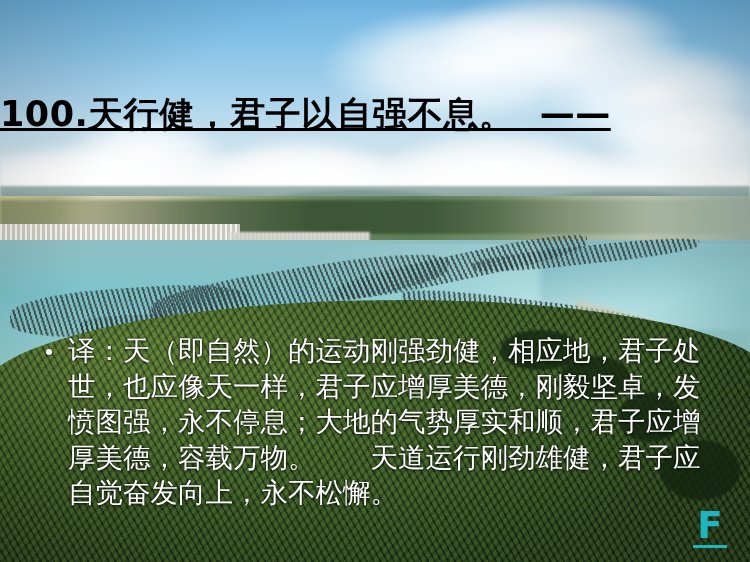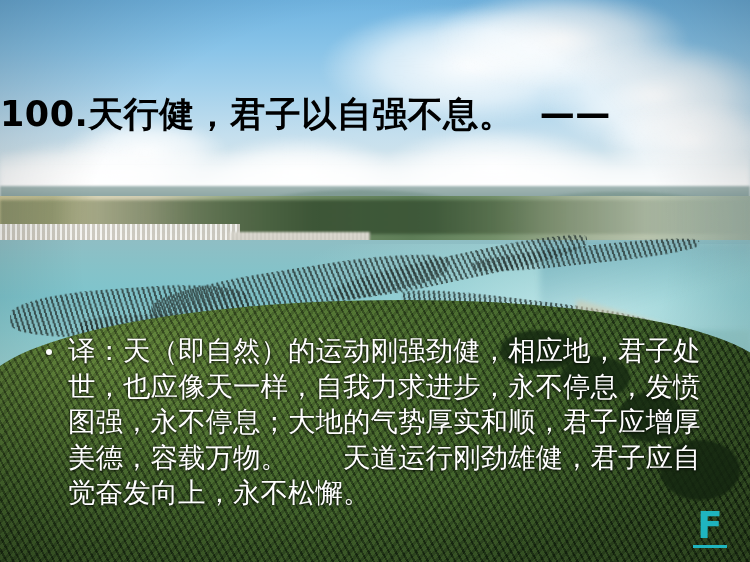--- a/index.html
+++ b/index.html
@@ -178,20 +178,21 @@
     background: radial-gradient(ellipse at 50% 45%, rgba(0,0,0,0) 55%, rgba(0,0,0,0.22) 100%);
   }
 
   
   .title-block {
     position: absolute;
     left: 0; top: 88px;
     width: 609px;
     text-align: left;
     z-index: 20;
+    text-decoration: underline;
   }
   .title-line {
     font-family: "DejaVu Sans", "Liberation Sans", sans-serif;
     font-weight: bold;
     font-size: 35px;
     line-height: 52px;
     color: #000000;
     letter-spacing: 0.5px;
     white-space: pre;
   }
@@ -298,21 +299,21 @@
 
     <div class="vignette"></div>
   </div>
 
   <div class="title-block">
     <div class="title-line">100.天行健，君子以自强不息。  ——</div>
   </div>
 
   <div class="body-block">
     <div class="bullet-dot"></div>
-    <div class="body-text">译：天（即自然）的运动刚强劲健，相应地，君子处世，也应像天一样，自我力求进步，永不停息，发愤图强，永不停息；大地的气势厚实和顺，君子应增厚美德，容载万物。　　天道运行刚劲雄健，君子应自觉奋发向上，永不松懈。</div>
+    <div class="body-text">译：天（即自然）的运动刚强劲健，相应地，君子处世，也应像天一样，君子应增厚美德，刚毅坚卓，发愤图强，永不停息；大地的气势厚实和顺，君子应增厚美德，容载万物。　　天道运行刚劲雄健，君子应自觉奋发向上，永不松懈。</div>
   </div>
 
   <div class="logo-f">
     <span class="glyph">F</span>
     <span class="bar"></span>
   </div>
 
 </div>
 
 </body></html>

